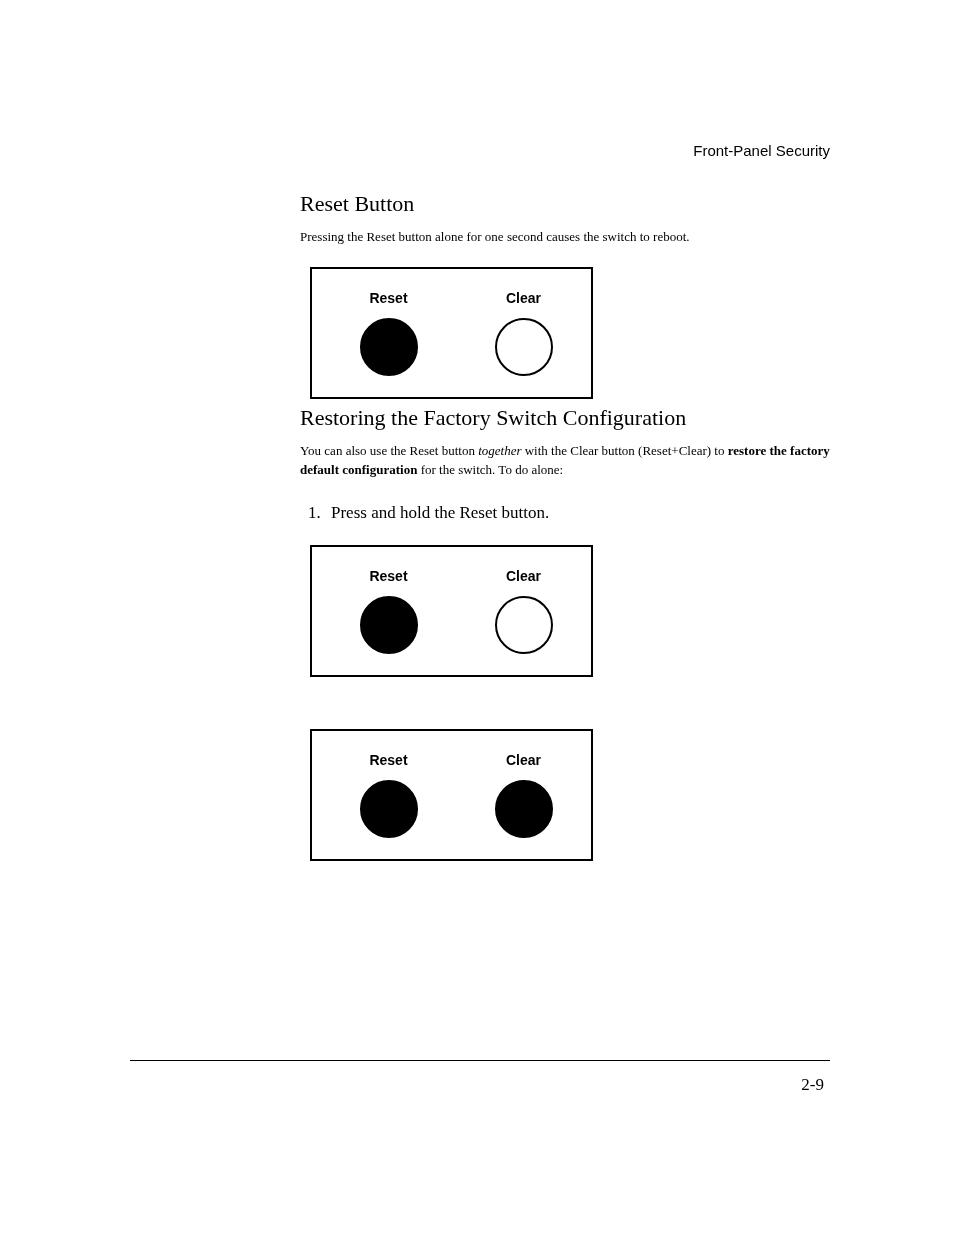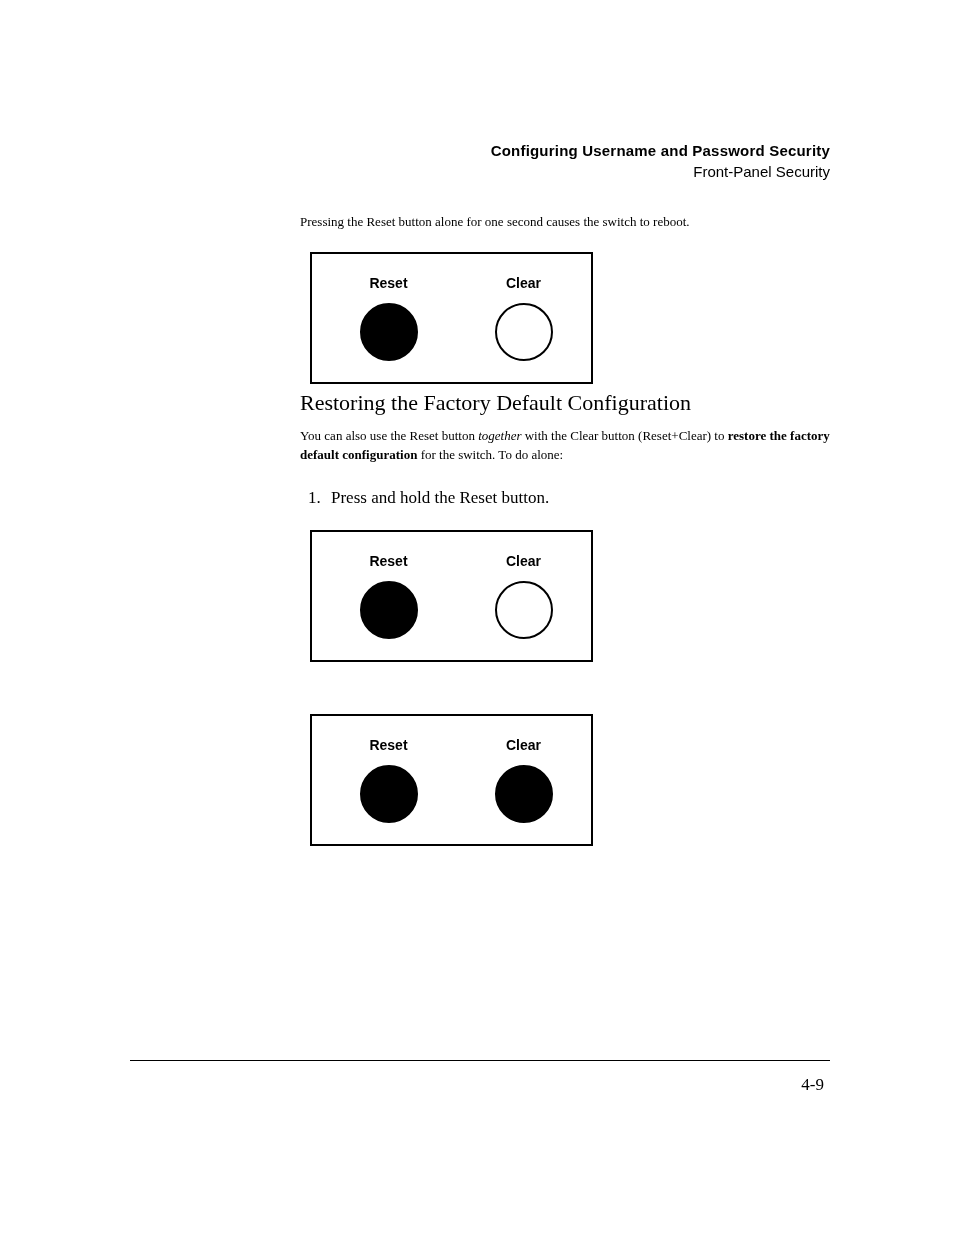--- a/index.html
+++ b/index.html
@@ -102,41 +102,41 @@
     font-family: "Times New Roman", Times, serif;
     font-size: 17px;
   }
 </style>
 </head>
 <body>
 
 <div class="page">
 
   <div class="header">
-    <div class="bold">Configuring Username and Password Security</div>
     <div class="sub">Front-Panel Security</div>
   </div>
 
   <div class="section">
 
+    <h3 class="h-sub">Reset Button</h3>
     <p class="body-text">Pressing the Reset button alone for one second causes the switch to reboot.</p>
 
     <div class="panel">
       <div class="btncol">
         <div class="lbl">Reset</div>
         <div class="circ filled"></div>
       </div>
       <div class="btncol">
         <div class="lbl">Clear</div>
         <div class="circ"></div>
       </div>
     </div>
 
 
-    <h3 class="h-sub">Restoring the Factory Default Configuration</h3>
+    <h3 class="h-sub">Restoring the Factory Switch Configuration</h3>
 
     <p class="body-text">
       <span>You can also use the Reset button </span><span class="it">together</span><span> with the Clear button (Reset+Clear) to </span><span class="bd">restore the factory default configuration</span><span> for the switch. To do alone:</span>
     </p>
 
     <ol class="steps" start="1">
       <li>Press and hold the Reset button.</li>
     </ol>
 
     <div class="panel">
@@ -161,13 +161,13 @@
       <div class="btncol">
         <div class="lbl">Clear</div>
         <div class="circ filled"></div>
       </div>
     </div>
 
   </div>
 </div>
 
 <div class="footer-rule"></div>
-<div class="page-num">4-9</div>
+<div class="page-num">2-9</div>
 
 </body></html>

